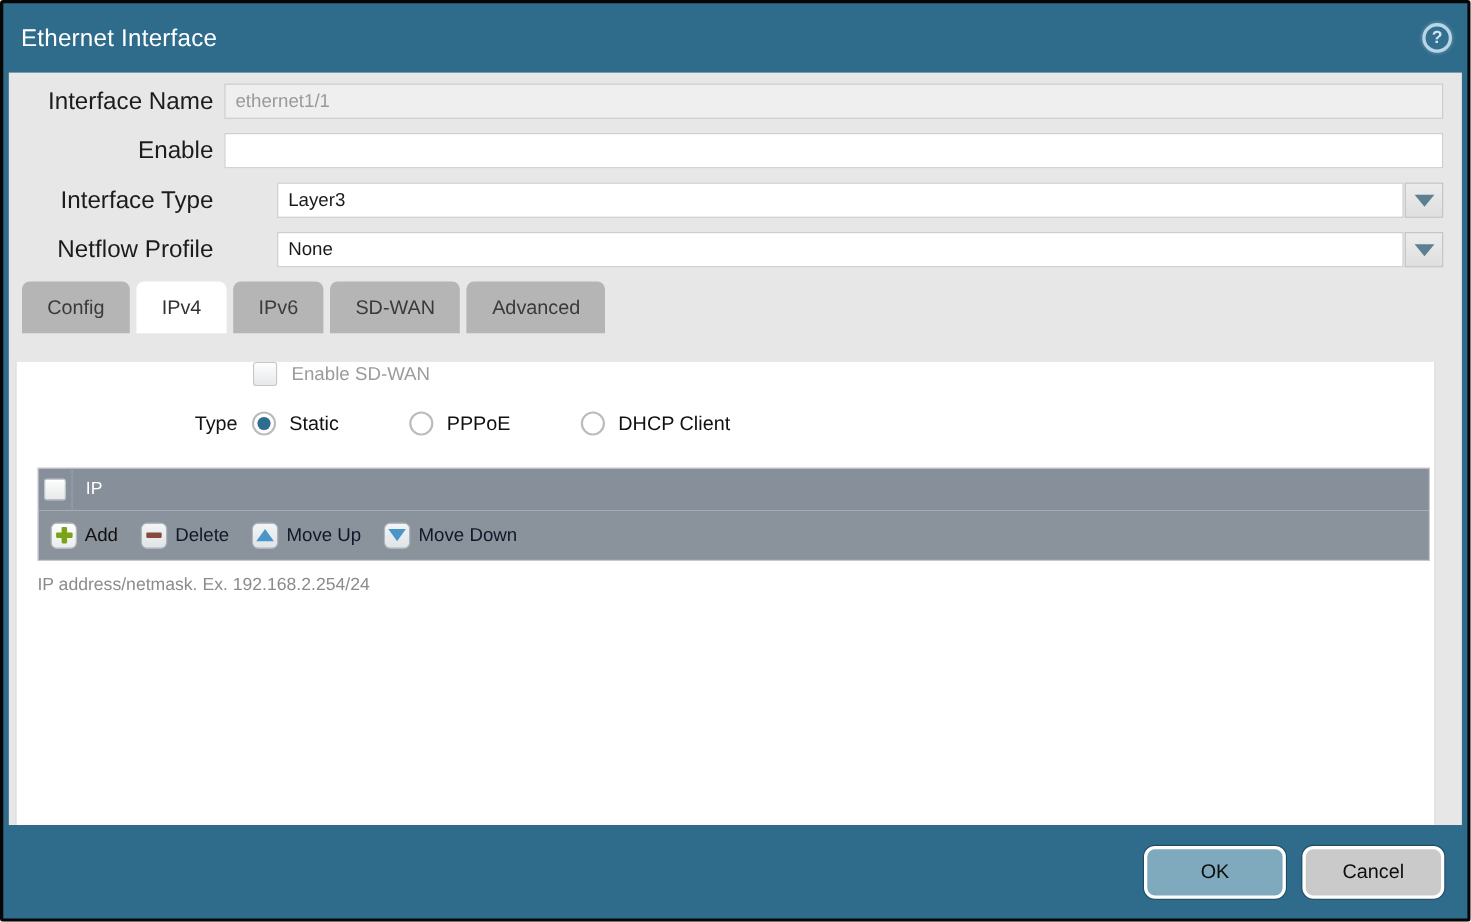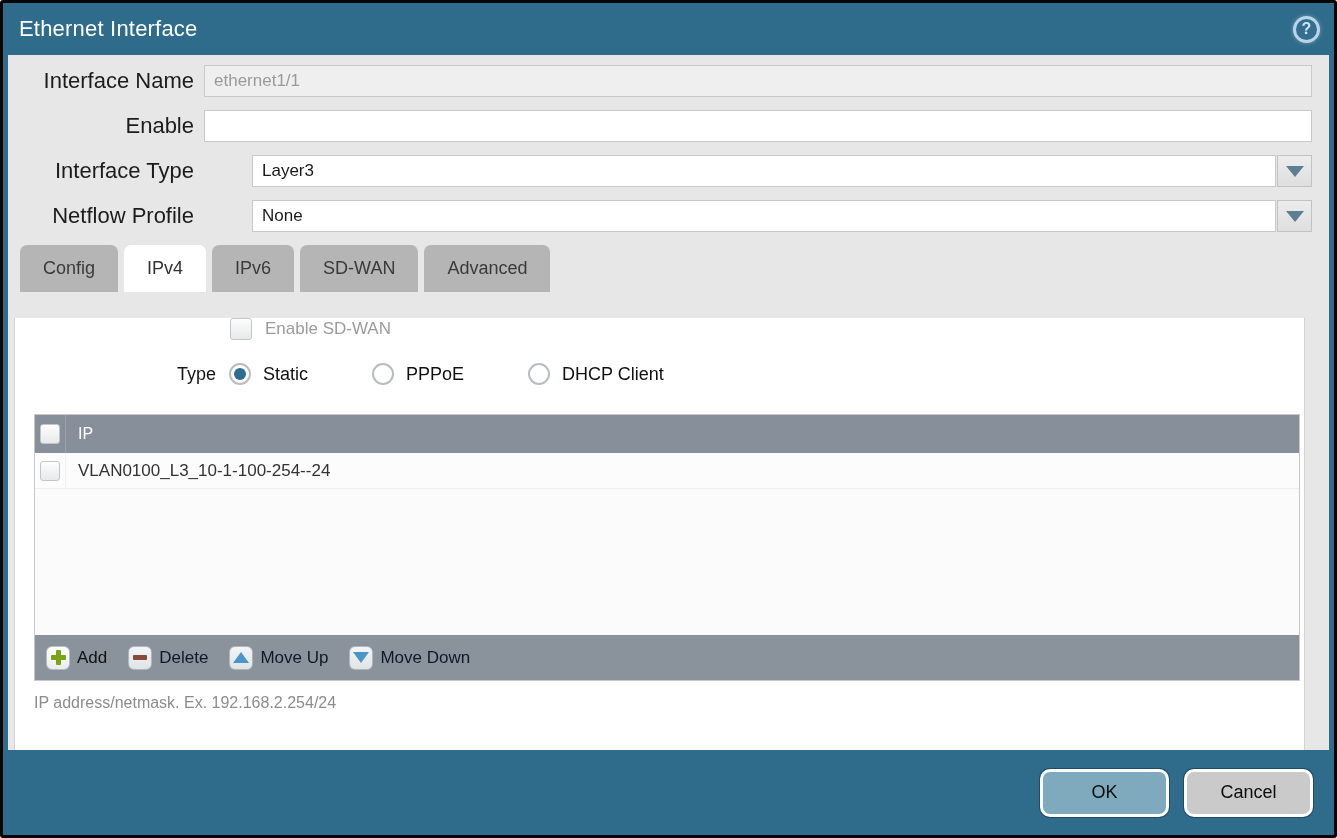--- a/index.html
+++ b/index.html
@@ -9,21 +9,21 @@
     width:1337px; height:838px;
     background:#2f6b8a;
     border:3px solid #060606;
     border-radius:3px;
     display:flex; flex-direction:column;
     overflow:hidden;
   }
 
   
   .titlebar{
-    height:52px; flex:none;
+    height:63px; flex:none;
     display:flex; align-items:center; justify-content:space-between;
     padding:0 14px 0 16px;
   }
   .title{ color:#ffffff; font-size:22px; font-weight:400; letter-spacing:.2px; }
   .help-btn{
     width:27px; height:27px; border-radius:50%;
     border:3px solid #b9d6e8;
     background:#356f90;
     color:#cfe6f5; font-size:16px; font-weight:bold;
     display:flex; align-items:center; justify-content:center;
@@ -212,28 +212,20 @@
         <div class="radio-label">DHCP Client</div>
       </div>
 
       <div class="ip-table">
         <div class="thead">
           <div class="col-check">
             <div class="checkbox small"></div>
           </div>
           <div class="th-label">IP</div>
         </div>
-        <div class="tbody">
-          <div class="trow">
-            <div class="col-check">
-              <div class="checkbox small"></div>
-            </div>
-            <div class="td-ip">VLAN0100_L3_10-1-100-254--24</div>
-          </div>
-        </div>
         <div class="toolbar">
           <div class="tb-btn">
             <span class="tb-icon icon-plus"></span>
             <span>Add</span>
           </div>
           <div class="tb-btn disabled">
             <span class="tb-icon icon-minus"></span>
             <span>Delete</span>
           </div>
           <div class="tb-btn disabled">

